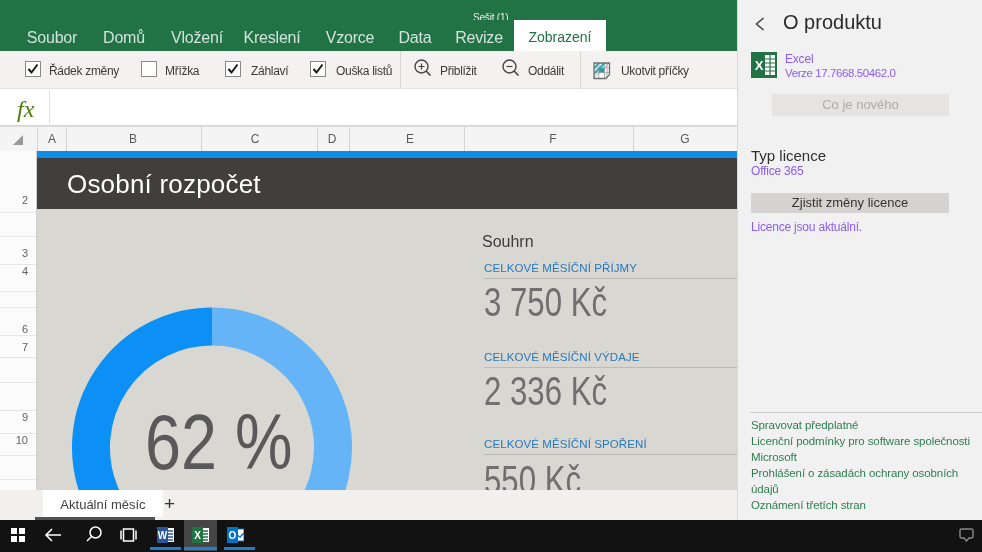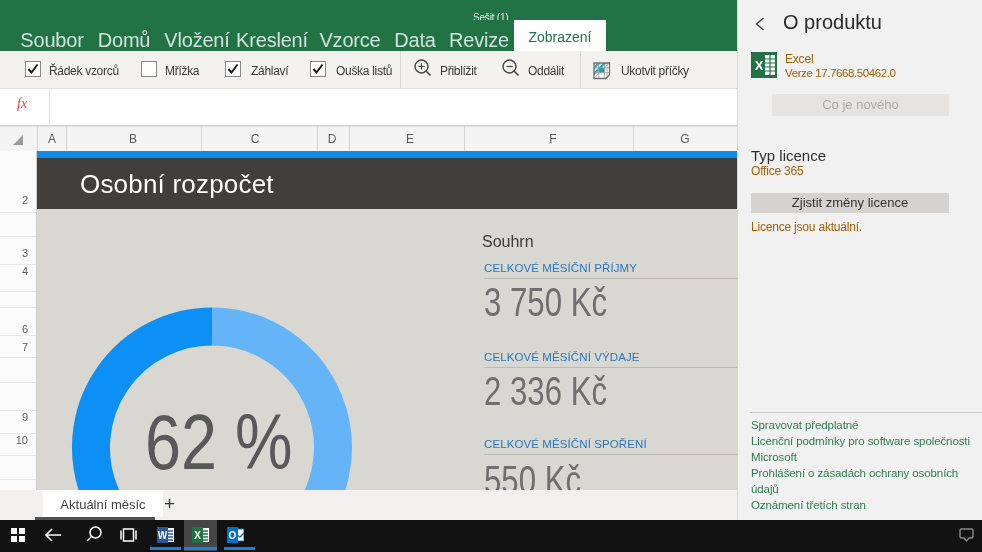--- a/index.html
+++ b/index.html
@@ -3,61 +3,61 @@
 <meta charset="utf-8">
 <style>
   * { margin:0; padding:0; box-sizing:border-box; }
   html,body { width:982px; height:552px; overflow:hidden; }
   body { font-family:"Liberation Sans", sans-serif; position:relative; background:#fff; }
   .abs { position:absolute; }
   
   #titlebar { left:0; top:0; width:737px; height:20px; background:#217346; }
   #sheetname { left:473px; top:12px; font-size:10px; color:rgba(255,255,255,.9); letter-spacing:-0.2px; }
   #tabrow { left:0; top:20px; width:737px; height:31px; background:#217346; }
-  .tab { position:absolute; top:9px; transform:translateX(-50%); font-size:20px; color:rgba(255,255,255,.8); white-space:nowrap; letter-spacing:-0.2px; }
+  .tab { position:absolute; top:9px; transform:translateX(-50%); font-size:16px; color:rgba(255,255,255,.8); white-space:nowrap; letter-spacing:-0.2px; }
   #activetab { position:absolute; left:514px; top:0px; width:92px; height:31px; background:#fff; }
   #activetab span { position:absolute; left:50%; top:9px; transform:translateX(-50%); font-size:14px; color:#217346; white-space:nowrap; }
   
   #ribbon { left:0; top:51px; width:737px; height:38px; background:#f3f2f1; border-bottom:1px solid #e2e1df; }
   .cb { position:absolute; top:10px; width:16px; height:16px; background:#fff; border:1px solid #8a8886; }
   .cb svg { position:absolute; left:1px; top:1px; }
   .rlabel { position:absolute; top:13px; font-size:12px; color:#3b3b3b; white-space:nowrap; letter-spacing:-0.3px; }
   .vsep { position:absolute; top:0; width:1px; height:38px; background:#d8d7d5; }
   
   #fbar { left:0; top:90px; width:737px; height:36px; background:#fff; border-bottom:1px solid #d5d5d5; }
-  #fx { position:absolute; left:17px; top:6px; font-family:"Liberation Serif", serif; font-style:italic; font-size:14px; color:#ef4444; }
+  #fx { position:absolute; left:17px; top:6px; font-family:"Liberation Serif", serif; font-style:italic; font-size:24px; color:#4d7c0f; }
   #fxsep { position:absolute; left:49px; top:0; width:1px; height:36px; background:#e0e0e0; }
   
   #colhdr { left:0; top:126px; width:737px; height:25px; background:#f4f4f4; border-top:1px solid #dcdcdc; }
   .colletter { position:absolute; top:5px; transform:translateX(-50%); font-size:12px; color:#5a5a5a; }
   .colline { position:absolute; top:0; width:1px; height:25px; background:#d4d4d4; }
   #corner { position:absolute; left:13px; top:8px; width:0; height:0; border-left:10px solid transparent; border-bottom:10px solid #9a9a9a; }
   
   #rowhdr { left:0; top:151px; width:37px; height:339px; background:#fbfbfb; border-right:1px solid #cfcfcf; }
   .rownum { position:absolute; right:8px; transform:translateY(-50%); font-size:11px; color:#5f5f5f; }
   .rowline { position:absolute; left:0; width:36px; height:1px; background:#e6e6e6; }
   #sheet { left:37px; top:151px; width:700px; height:339px; overflow:hidden; background:#d8d7d1; }
   #bluerow { position:absolute; left:0; top:0; width:700px; height:7px; background:#0f8de8; }
   #darkband { position:absolute; left:0; top:7px; width:700px; height:51px; background:#403f3d; }
-  #darkband span { position:absolute; left:30px; top:11px; font-size:26px; color:#fff; letter-spacing:0.2px;margin-left:13px; }
+  #darkband span { position:absolute; left:30px; top:11px; font-size:26px; color:#fff; letter-spacing:0.2px; }
   #subtitle { position:absolute; left:31px; top:79px; font-size:16px; color:#3c3c3c; letter-spacing:0.45px; white-space:nowrap; }
   #souhrn { position:absolute; left:445px; top:82px; font-size:16px; color:#3c3c3c; }
   .bluelabel { position:absolute; left:447px; font-size:11.5px; color:#2878bd; letter-spacing:0.1px; white-space:nowrap; }
   .ul { position:absolute; left:447px; width:253px; height:1px; background:#bdbab4; }
   .bignum { position:absolute; left:447px; font-size:41px; line-height:41px; color:#6f6f6f; transform:scaleX(0.76); transform-origin:0 0; white-space:nowrap; }
   #pct { position:absolute; left:108px; top:253px; font-size:77px; line-height:77px; color:#595959; transform:scaleX(0.84); transform-origin:0 0; white-space:nowrap; }
   
   #tabbar { left:0; top:490px; width:737px; height:31px; background:#f1f0ee; }
   #sheettab { position:absolute; left:35px; top:0; width:120px; height:27px; background:#fff;margin-left:8px; }
   #sheettab span { position:absolute; left:50%; top:7px; transform:translateX(-50%); font-size:13px; color:#3f3f3f; white-space:nowrap; }
   #tabunder { position:absolute; left:35px; top:27px; width:120px; height:3px; background:#525252; }
   #plus { position:absolute; left:164px; top:3px; font-size:19px; color:#333; font-weight:400; }
   
   #panel { left:737px; top:0; width:245px; height:544px; background:#f1f1f1; border-left:1px solid #d8d8d8; }
-  #panel .t13 { position:absolute; font-size:12px; color:#a16207; white-space:nowrap; letter-spacing:-0.2px; }
+  #panel .t13 { position:absolute; font-size:12px; color:#8b5cf6; white-space:nowrap; letter-spacing:-0.2px; }
   #btn1 { position:absolute; left:34px; top:94px; width:177px; height:22px; background:#e5e4e3; color:#ababab; font-size:13px; text-align:center; line-height:22px; }
   #btn2 { position:absolute; left:13px; top:193px; width:198px; height:20px; background:#d4d3d2; color:#333; font-size:13px; text-align:center; line-height:20px; }
   #hr { position:absolute; left:12px; top:412px; width:233px; height:1px; background:#c9c9c9; }
   #links { position:absolute; left:13px; top:417px; font-size:11.5px; line-height:16px; color:#2e7d52; letter-spacing:-0.1px; white-space:nowrap; }
   
   #taskbar { left:0; top:520px; width:982px; height:32px; background:#121212; }
   .tbtn { position:absolute; top:0; height:31px; }
   .appline { position:absolute; top:27px; height:3px; background:#1b7fd4; }
 </style>
 </head>
@@ -78,21 +78,21 @@
       <span>Zobrazení</span>
     </div>
   </div>
 
   <div class="abs" id="ribbon">
     <div class="cb" style="left:25px">
       <svg width="12" height="12" viewBox="0 0 12 12">
         <path d="M1.5 6 L4.5 9.5 L10.5 1.5" stroke="#1a1a1a" stroke-width="2" fill="none"></path>
       </svg>
     </div>
-    <span class="rlabel" style="left:49px">Řádek vzorců</span>
+    <span class="rlabel" style="left:49px">Řádek změny</span>
     <div class="cb" style="left:141px"></div>
     <span class="rlabel" style="left:165px">Mřížka</span>
     <div class="cb" style="left:225px">
       <svg width="12" height="12" viewBox="0 0 12 12">
         <path d="M1.5 6 L4.5 9.5 L10.5 1.5" stroke="#1a1a1a" stroke-width="2" fill="none"></path>
       </svg>
     </div>
     <span class="rlabel" style="left:251px">Záhlaví</span>
     <div class="cb" style="left:310px">
       <svg width="12" height="12" viewBox="0 0 12 12">

